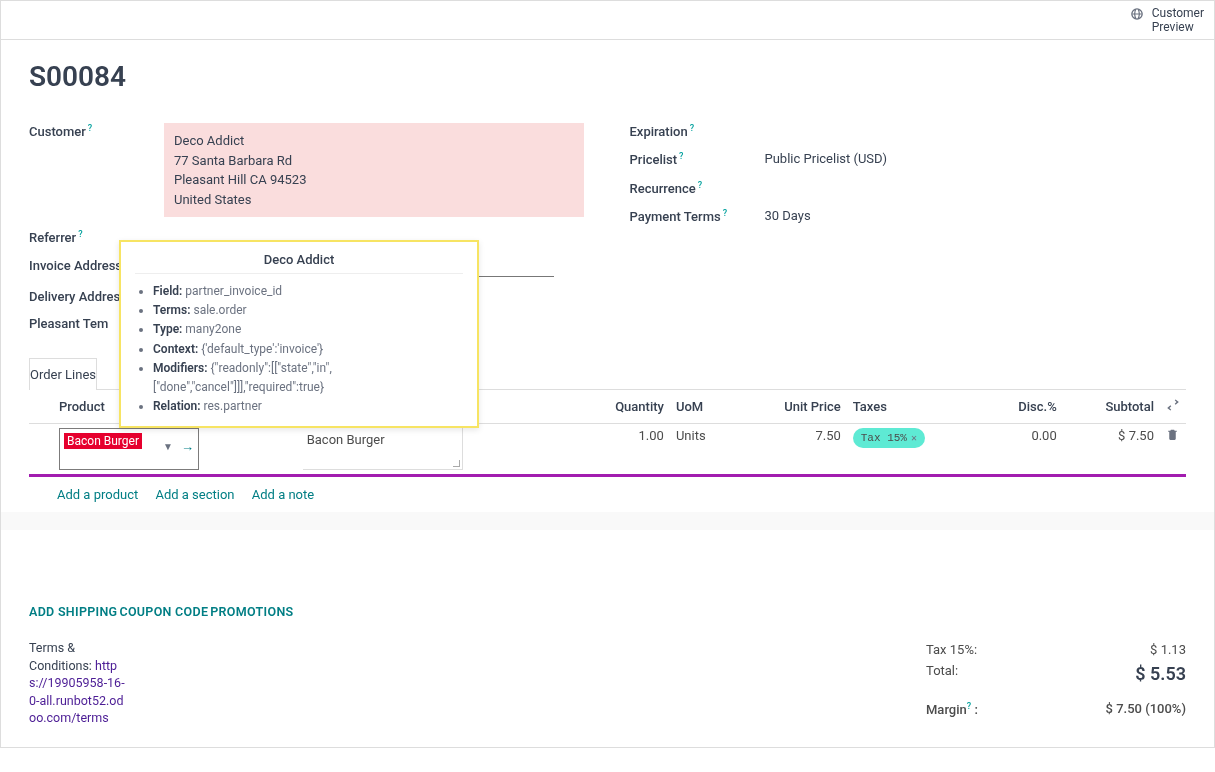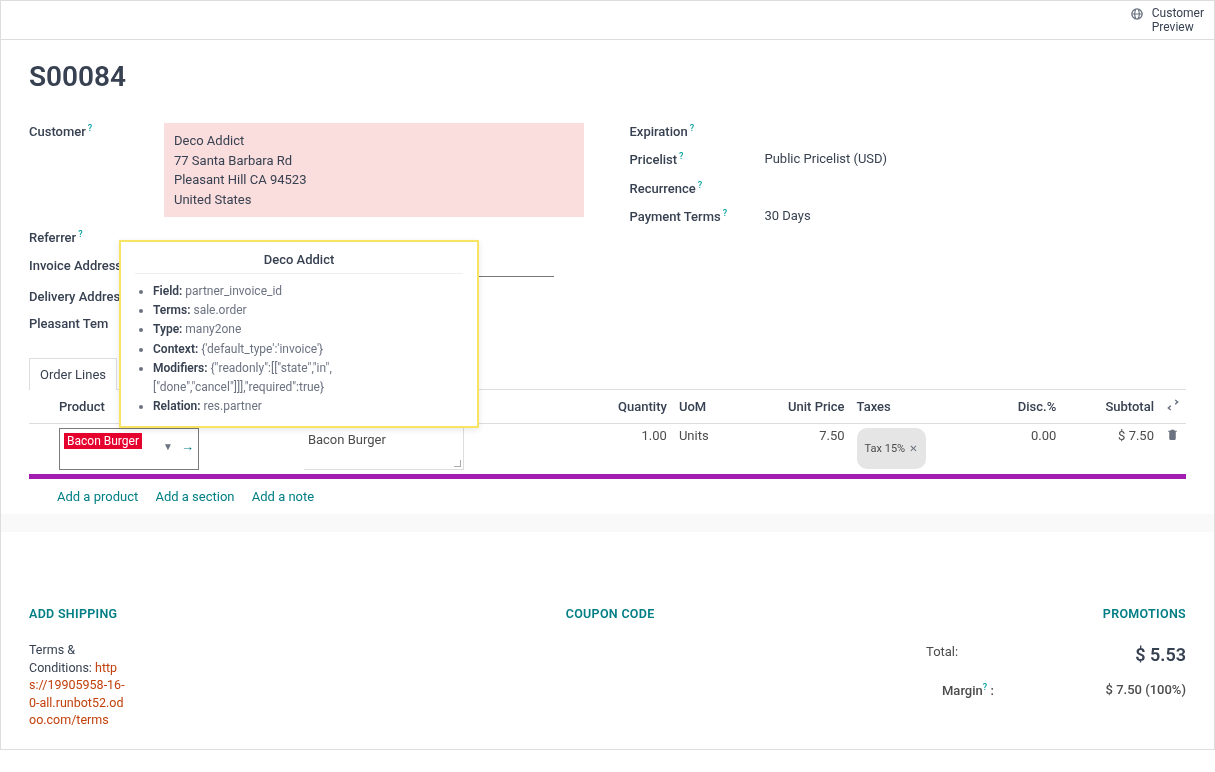--- a/index.html
+++ b/index.html
@@ -11,47 +11,47 @@
   h1 { font-size: 28px; font-weight: 600; color: #374151; margin-bottom: 24px; }
   .form-cols { display: flex; gap: 44px; }
   .col { flex: 1; }
   .field-row { display: flex; padding: 6px 0; font-size: 13px; align-items:flex-start;}
   .field-label { width: 135px; font-weight: 500; color: #374151; }
   .field-label sup { color: #00a09d; font-size:9px; margin-left:2px;}
   .field-value { flex: 1; color: #374151; }
   .customer-box { background: #fadddd; padding: 8px 10px; line-height: 1.5; width: 420px;}
   .invoice-input { border: none; border-bottom: 1px solid #777; padding: 2px 0; width: 390px; outline:none; font-size:13px;}
   .tabs { margin-top: 20px; border-bottom: 1px solid #ddd; display: flex; }
-  .tab { padding: 8px 10px; border: 1px solid transparent; border-bottom: none; color: #6b7280; cursor: pointer; font-size:13px;}
+  .tab { padding: 8px 0; border: 1px solid transparent; border-bottom: none; color: #6b7280; cursor: pointer; font-size:13px;}
   .tab.active { border-color: #ddd; background: #fff; position: relative; top: 1px; color: #374151; }
   table.lines { width: 100%; border-collapse: collapse; margin-top: 0; }
   table.lines th { text-align: left; font-weight: 500; padding: 8px 6px; border-bottom: 1px solid #ddd; color:#374151; font-size:13px;}
   table.lines th.r { text-align: right; }
   table.lines td { padding: 4px 6px; vertical-align: top; font-size:13px;}
   .product-cell { border: 1px solid #7c7b7b; width: 140px; height: 42px; padding: 4px; display: flex; align-items:flex-start; position:relative;}
   .product-chip { background: #e6002e; color: #fff; padding: 1px 3px; font-size: 12px; }
   .product-cell .icons{position:absolute; right:4px; top:10px; display:flex; gap:8px; align-items:center;}
   .product-cell .caret{color:#6b7280; font-size:10px;}
   .product-cell .arrow{color:#017e84; font-weight:bold;}
   .desc-cell { border-right:1px solid #ddd; border-bottom:1px solid #ddd; width:160px; height:42px; padding:4px; position:relative;}
   .desc-cell::after{content:""; position:absolute; right:2px; bottom:2px; width:6px; height:6px; border-right:1px solid #aaa; border-bottom:1px solid #aaa;}
-  .tax-chip { background: #e5e5e5; border-radius: 10px; padding: 14px 8px; font-size: 11px; display:inline-flex; align-items:center; gap:4px;}
+  .tax-chip { background: #5eead4; border-radius: 10px; padding: 4px 8px; font-size: 11px; display:inline-flex; align-items:center; gap:4px;font-family:Liberation Mono, monospace;}
   .tax-chip .x{font-size:10px; color:#6b7280;}
-  .addlinks { padding: 10px 6px 10px 28px; border-top:5px solid #a21caf;}
+  .addlinks { padding: 10px 6px 10px 28px; border-top:3px solid #a21caf;}
   .addlinks a { color: #017e84; margin-right: 14px; font-size: 13px; cursor:pointer;}
-  .footer-links { display:flex; justify-content:space-between; gap:32px; padding: 14px 0; margin-top:60px;}
+  .footer-links { display:flex; justify-content:flex-start; gap:2px; padding: 14px 0; margin-top:60px;}
   .footer-links a { color: #017e84; font-weight: 600; font-size: 12.5px; letter-spacing:.3px;}
   .bottom { display:flex; justify-content:space-between; align-items:flex-start; margin-top:6px;}
   .terms { width:100px; font-size:12.5px; color:#374151; line-height:1.4;}
-  .terms a{color:#c2410c; word-break:break-all;}
+  .terms a{color:#4c1d95; word-break:break-all;}
   .totals { width: 260px; font-size: 13px; }
   .trow { display:flex; justify-content:space-between; padding:3px 0;}
   .trow.total-line .tv{font-size:18px; font-weight:600; color:#374151;}
   .trow.total-line{border-top:0;}
-  .margin-row{display:flex; justify-content:space-between; margin-top:14px; font-weight:500;margin-left:16px;}
+  .margin-row{display:flex; justify-content:space-between; margin-top:14px; font-weight:500;}
   .margin-row sup{color:#00a09d; font-size:9px;}
   .tooltip { position:absolute; z-index:50; background:#fff; border:2px solid #f7e463; padding:10px 14px; font-size:12px; width:360px; box-shadow:0 2px 6px rgba(0,0,0,.1);}
   .tooltip h4{font-size:13px; font-weight:500; margin-bottom:6px; text-align:center; color:#374151;}
   .tooltip ul{list-style:disc; padding-left:18px; color:#6b7280; line-height:1.6;}
   .tooltip li b{font-weight:600; color:#374151;}
   .gear {width:14px; height:14px; fill:#6b7280;}
   .trash{width:13px; height:13px; fill:#6b7280;}
   .r{text-align:right;}
   .grayband{background:#f9f9f9; height:18px; margin:0 -28px;}
 </style>
@@ -198,20 +198,24 @@
     <a>COUPON CODE</a>
     <a>PROMOTIONS</a>
   </div>
 
   <div class="bottom">
     <div class="terms">
       <span>Terms &amp; Conditions:</span>
       <a>https://19905958-16-0-all.runbot52.odoo.com/terms</a>
     </div>
     <div class="totals">
+      <div class="trow">
+          <span>Tax 15%:</span>
+          <span class="tv">$ 1.13</span>
+        </div>
       <div class="trow total-line">
           <span>Total:</span>
           <span class="tv">$ 5.53</span>
         </div>
       <div class="margin-row">
           <span><span>Margin</span><sup>?</sup> :</span>
           <span>$ 7.50 (100%)</span>
         </div>
     </div>
   </div>

